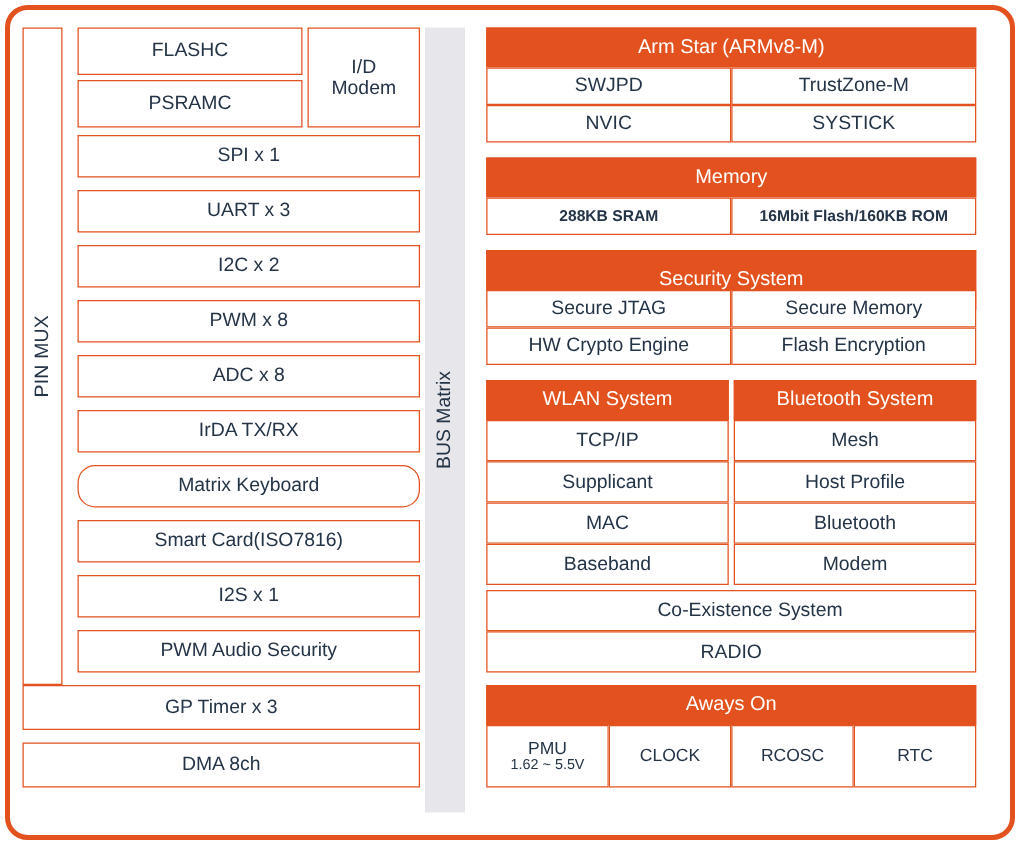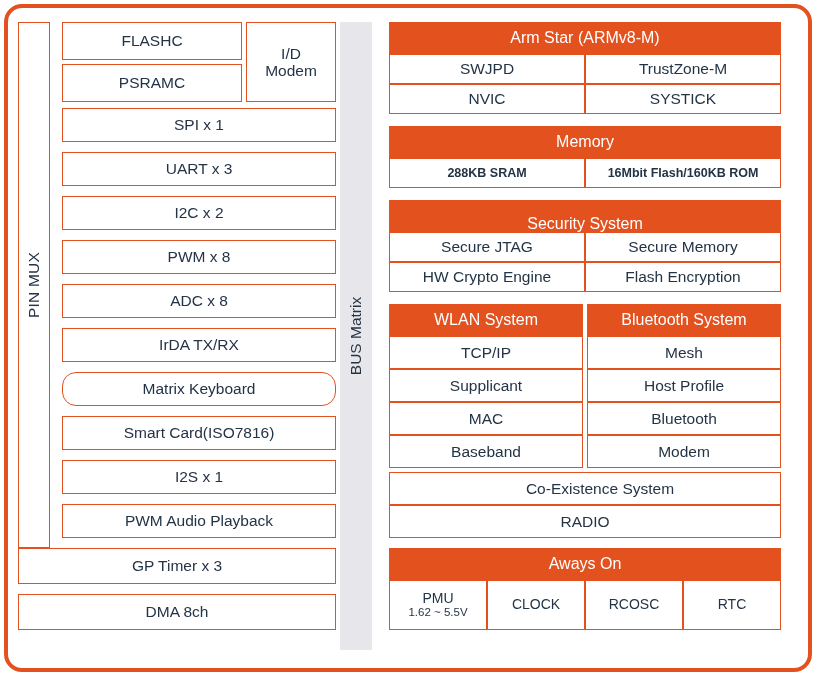--- a/index.html
+++ b/index.html
@@ -101,21 +101,21 @@
 
     <div class="bx" style="left:44px;top:86px;width:274px;height:34px;">SPI x 1</div>
     <div class="bx" style="left:44px;top:130px;width:274px;height:34px;">UART x 3</div>
     <div class="bx" style="left:44px;top:174px;width:274px;height:34px;">I2C x 2</div>
     <div class="bx" style="left:44px;top:218px;width:274px;height:34px;">PWM x 8</div>
     <div class="bx" style="left:44px;top:262px;width:274px;height:34px;">ADC x 8</div>
     <div class="bx" style="left:44px;top:306px;width:274px;height:34px;">IrDA TX/RX</div>
     <div class="bx" style="left:44px;top:350px;width:274px;height:34px;border-radius:14px;">Matrix Keyboard</div>
     <div class="bx" style="left:44px;top:394px;width:274px;height:34px;">Smart Card(ISO7816)</div>
     <div class="bx" style="left:44px;top:438px;width:274px;height:34px;">I2S x  1</div>
-    <div class="bx" style="left:44px;top:482px;width:274px;height:34px;">PWM Audio Playback</div>
+    <div class="bx" style="left:44px;top:482px;width:274px;height:34px;">PWM Audio Security</div>
 
     <div class="bx" style="left:0px;top:526px;width:318px;height:36px;">GP Timer x 3</div>
     <div class="bx" style="left:0px;top:572px;width:318px;height:36px;">DMA 8ch</div>
   </div>
 
   <div id="busmatrix">
     <span>BUS Matrix</span>
   </div>
 
   <div id="right">

